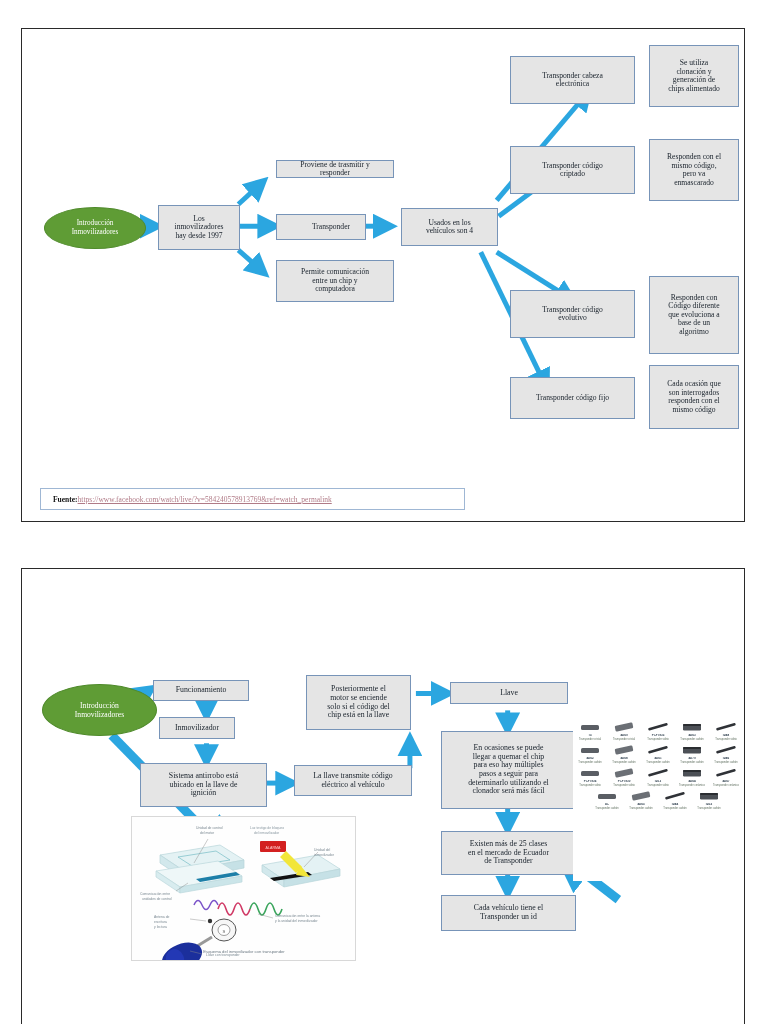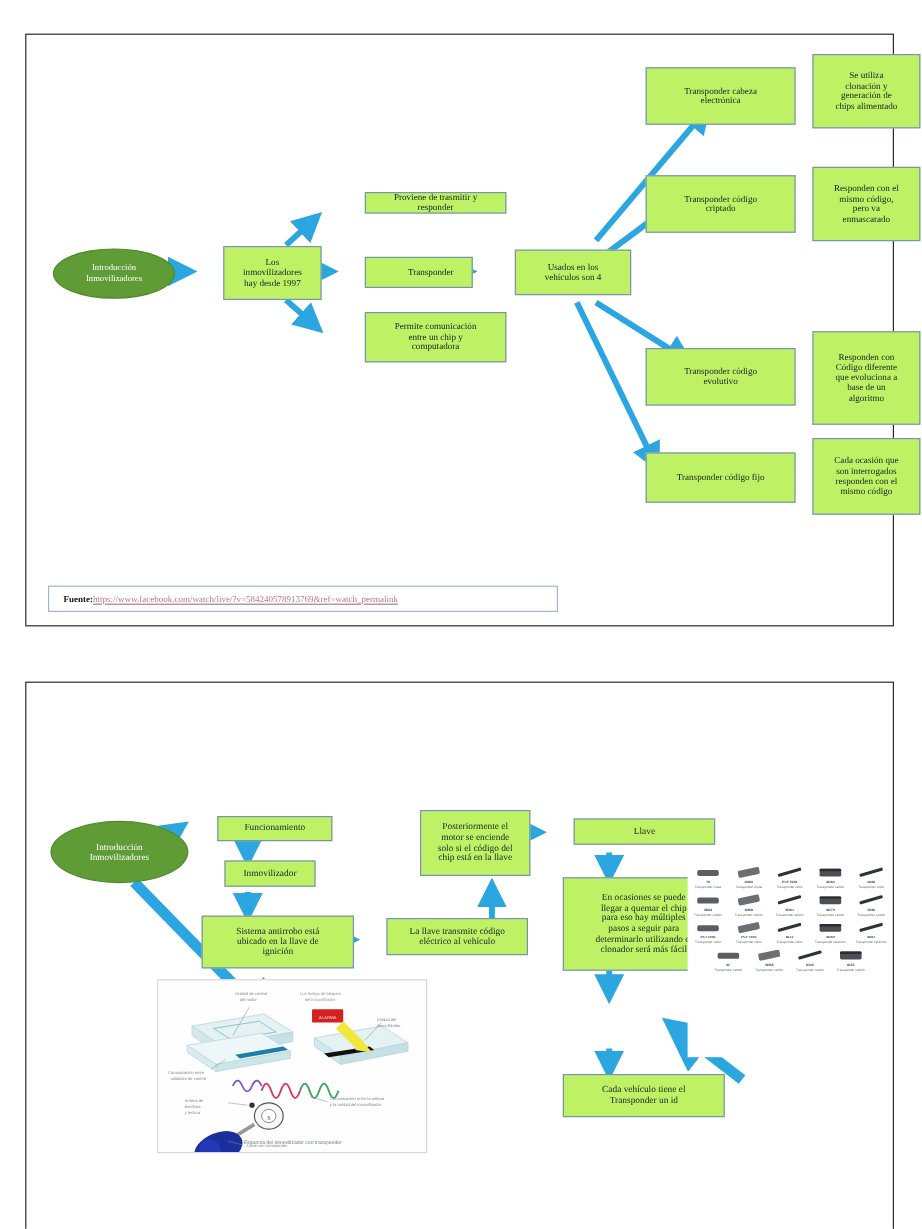--- a/index.html
+++ b/index.html
@@ -9,25 +9,25 @@
   .slide{position:absolute;background:#ffffff;border:1.5px solid #2a2a2a;box-sizing:border-box;}
   #slide1{left:21px;top:28px;width:724px;height:494px;}
   #slide2{left:21px;top:568px;width:724px;height:470px;}
 
   .canvas{position:absolute;inset:0;}
   .svg-layer{position:absolute;left:0;top:0;width:100%;height:100%;overflow:visible;pointer-events:none;}
 
   
   .box{
     position:absolute;box-sizing:border-box;
-    background:#bef264;border:1px solid #7794b8;
+    background:#e5e5e5;border:1px solid #7794b8;
     display:flex;align-items:center;justify-content:center;
     text-align:center;color:#17202a;
     font-family:"Liberation Serif",serif;
-    line-height:1.12;padding:2px 4px;margin-left:28px;
+    line-height:1.12;padding:2px 4px;
   }
   .ellipse{
     position:absolute;box-sizing:border-box;
     background:#5f9c35;border:1px solid #4f8a2b;border-radius:50%;
     display:flex;align-items:center;justify-content:center;
     text-align:center;color:#ffffff;
     font-family:"Liberation Serif",serif;line-height:1.2;
   }
 
   
@@ -181,32 +181,35 @@
       </div>
 
       <div class="box" style="left:118px;top:194px;width:127px;height:44px;font-size:7.8px;">
         <span>Sistema antirrobo está<br>ubicado en la llave de<br>ignición</span>
       </div>
 
       <div class="box" style="left:272px;top:196px;width:118px;height:31px;font-size:7.8px;">
         <span>La llave transmite código<br>eléctrico al vehículo</span>
       </div>
 
-      <div class="box" style="left:300px;top:106px;width:92px;height:55px;font-size:7.8px;">
+      <div class="box" style="left:284px;top:106px;width:105px;height:55px;font-size:7.8px;">
         <span>Posteriormente el<br>motor se enciende<br>solo si el código del<br>chip está en la llave</span>
       </div>
 
       <div class="box" style="left:428px;top:113px;width:118px;height:22px;font-size:7.8px;">
         <span>Llave</span>
       </div>
 
       <div class="box" style="left:419px;top:162px;width:135px;height:78px;font-size:7.8px;">
         <span>En ocasiones se puede<br>llegar a quemar el chip<br>para eso hay múltiples<br>pasos a seguir para<br>determinarlo utilizando el<br>clonador será más fácil</span>
       </div>
 
+      <div class="box" style="left:419px;top:262px;width:135px;height:44px;font-size:7.8px;">
+        <span>Existen más de 25 clases<br>en el mercado de Ecuador<br>de Transponder</span>
+      </div>
 
       <div class="box" style="left:419px;top:326px;width:135px;height:36px;font-size:7.8px;">
         <span>Cada vehículo tiene el<br>Transponder un id</span>
       </div>
 
       <div class="picframe" style="left:109px;top:247px;width:225px;height:145px;">
         <svg viewBox="0 0 225 145" width="225" height="145">
           <rect x="0" y="0" width="225" height="145" fill="#fefefe"></rect>
 
           <g>

